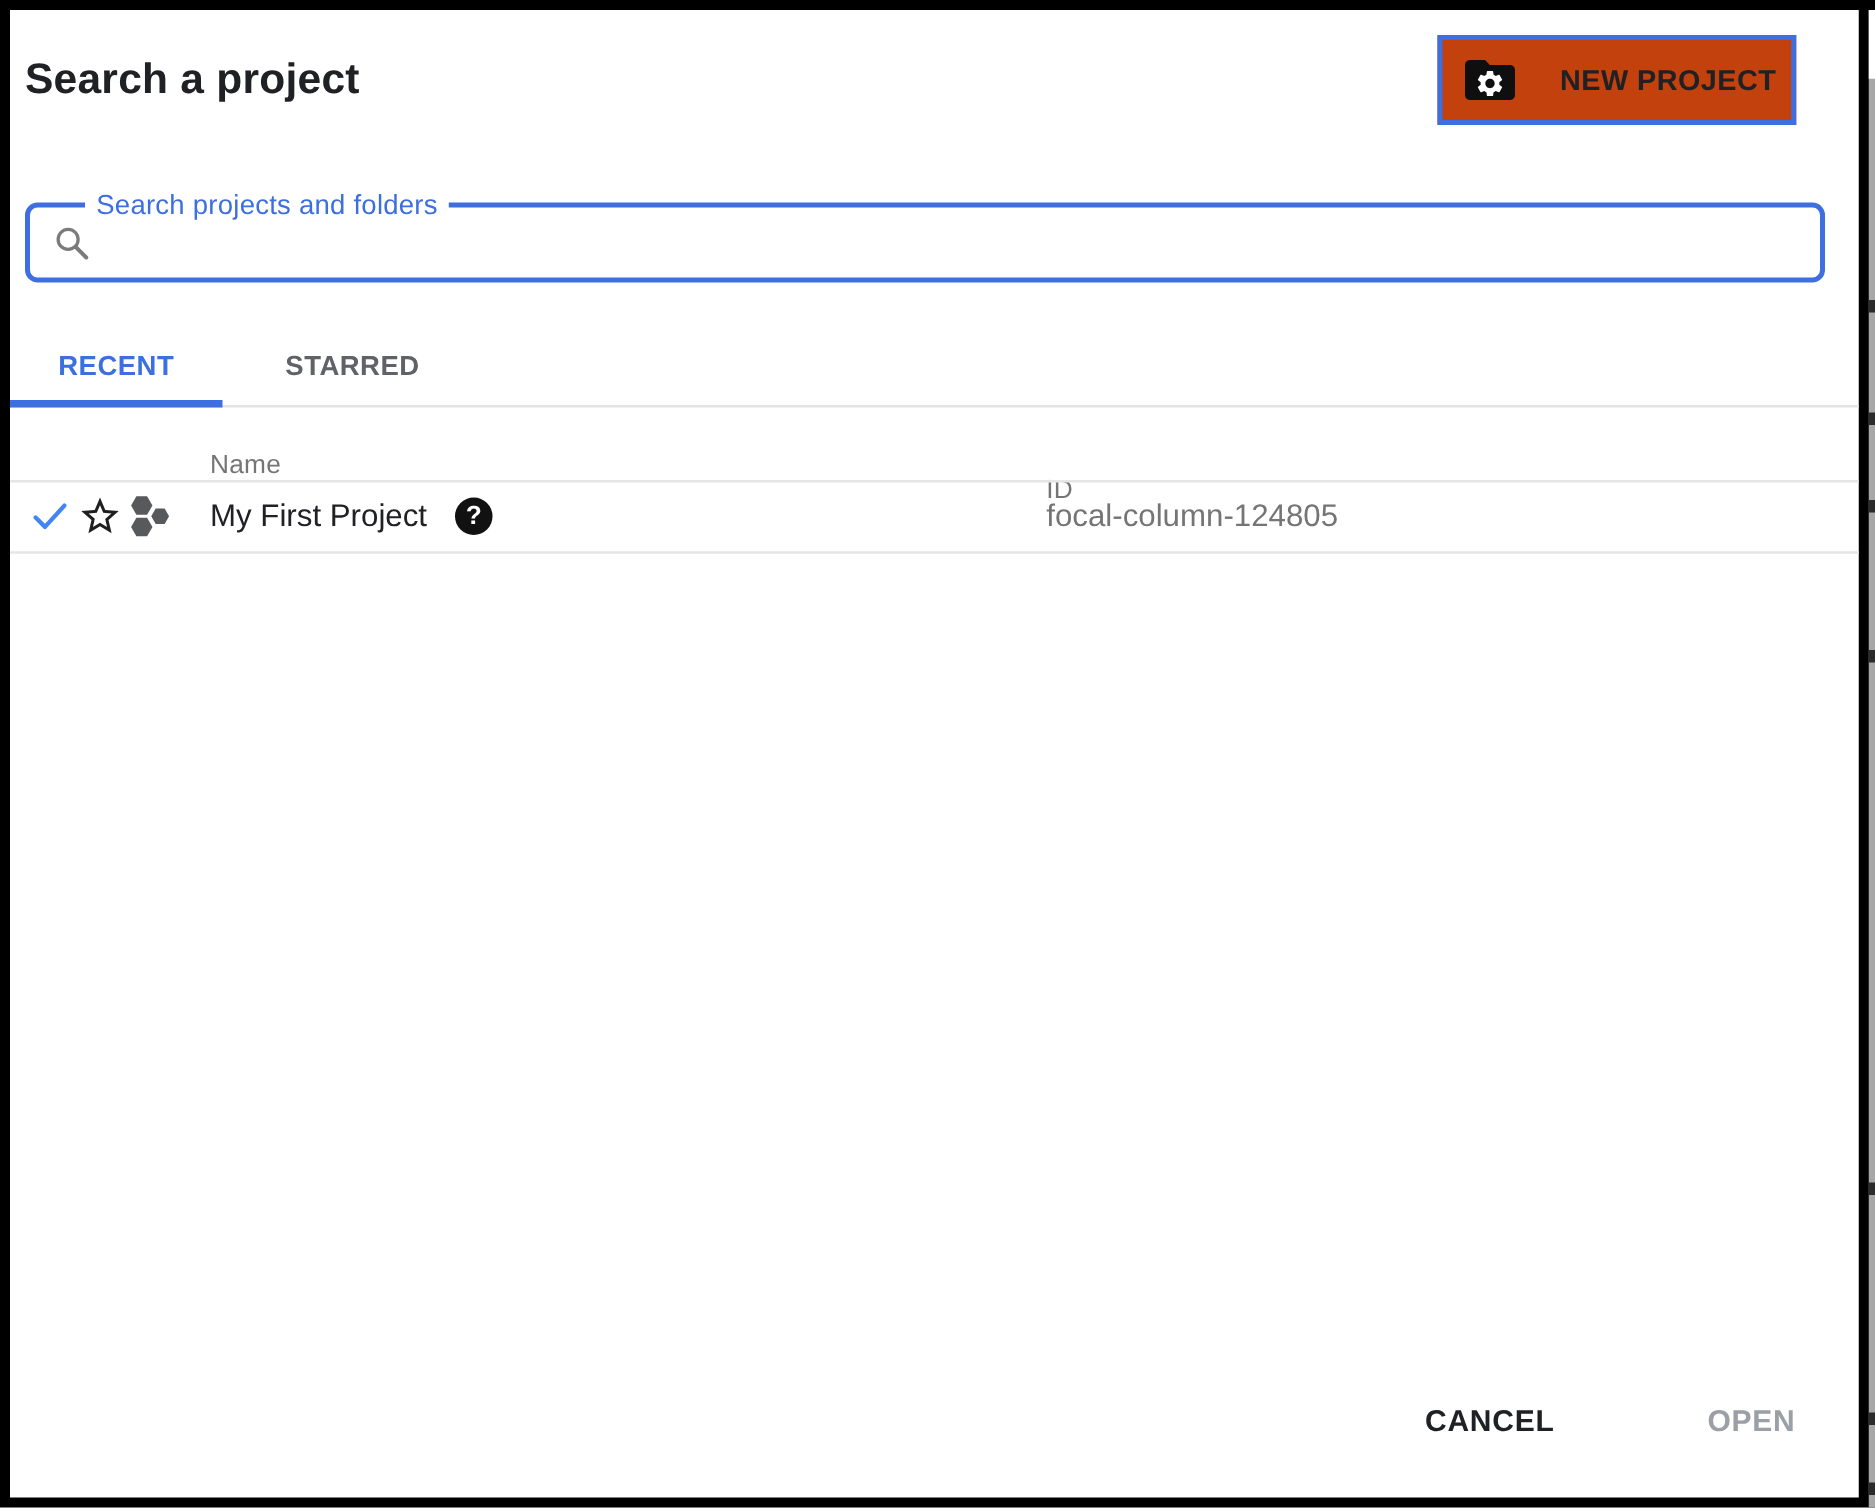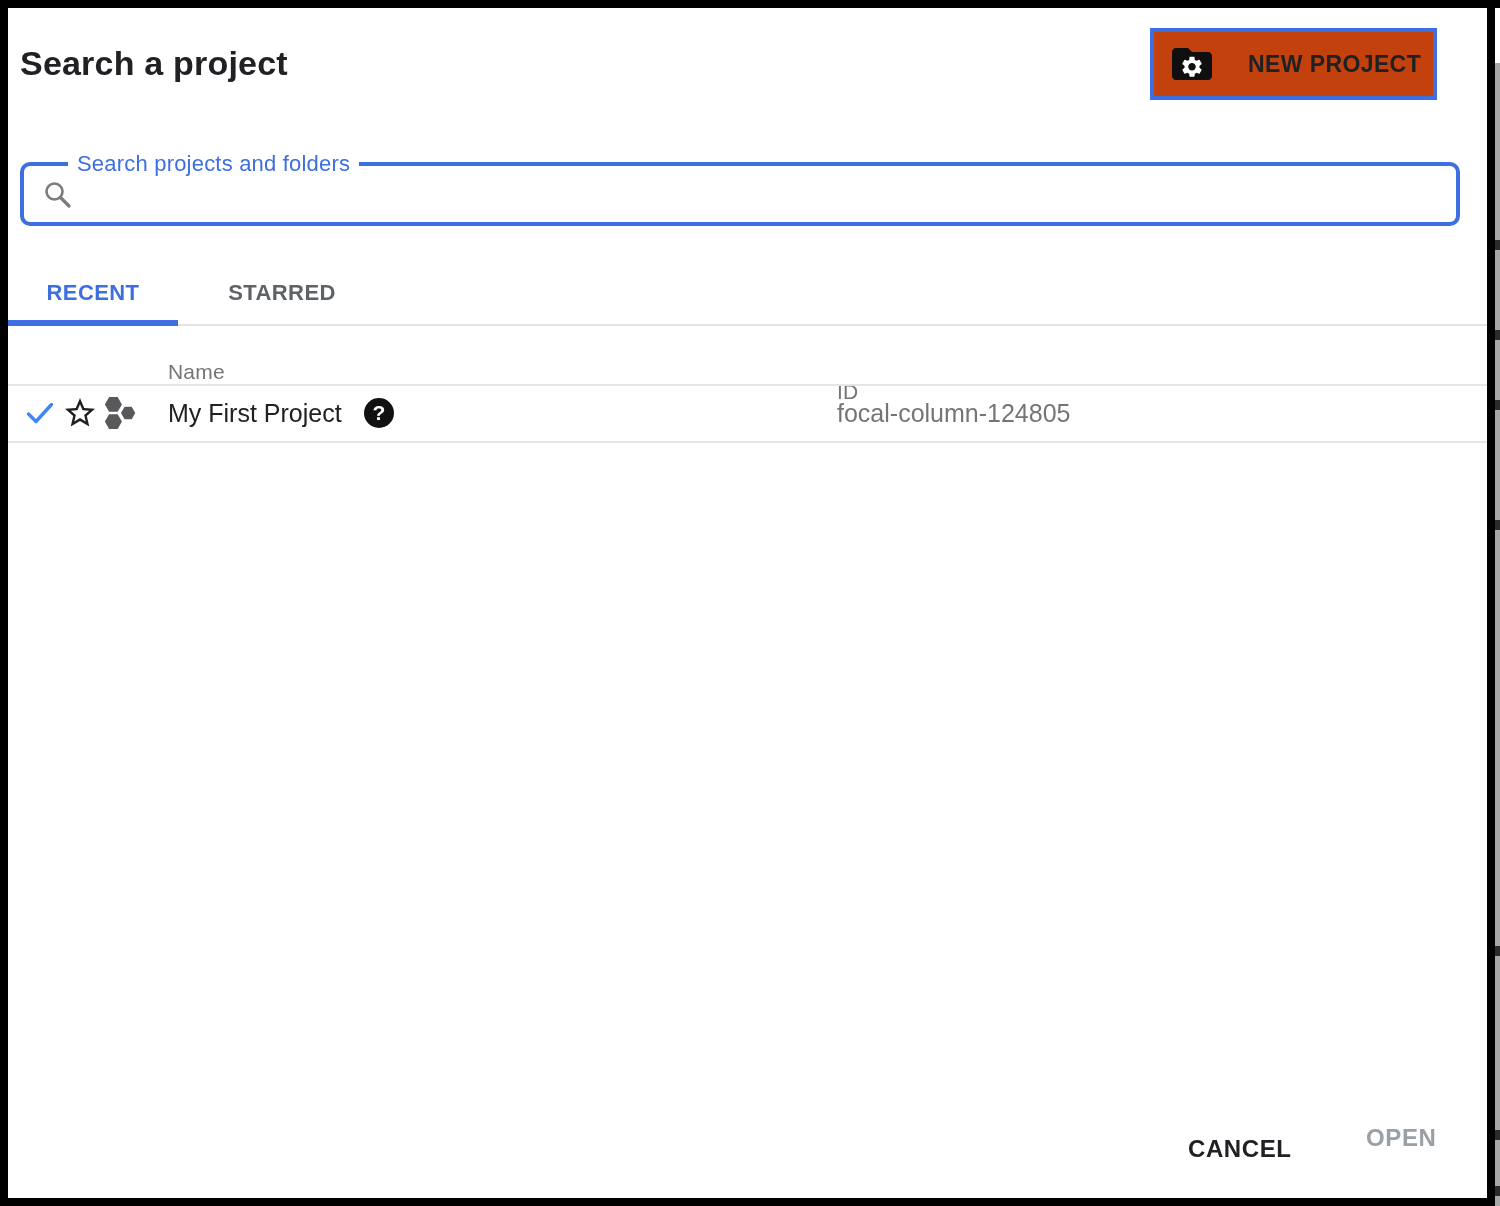--- a/index.html
+++ b/index.html
@@ -110,21 +110,21 @@
     font-size:25px; color:var(--text-gray); white-space:nowrap;
   }
 
   
   .footer-btn{
     position:absolute; top:1112px; height:36px;
     background:none; border:none; font-family:inherit;
     font-size:24px; font-weight:700; letter-spacing:.6px; cursor:pointer;
     white-space:nowrap;
   }
-  .cancel-btn{ left:1180px; color:var(--text-dark);margin-top:11px; }
+  .cancel-btn{ left:1132px; color:var(--text-dark); }
   .open-btn{ left:1358px; color:var(--disabled-gray); cursor:default; }
 </style>
 </head>
 <body>
 
 <div class="dialog">
 
   <div class="page-title">Search a project</div>
 
   <button class="new-project">

